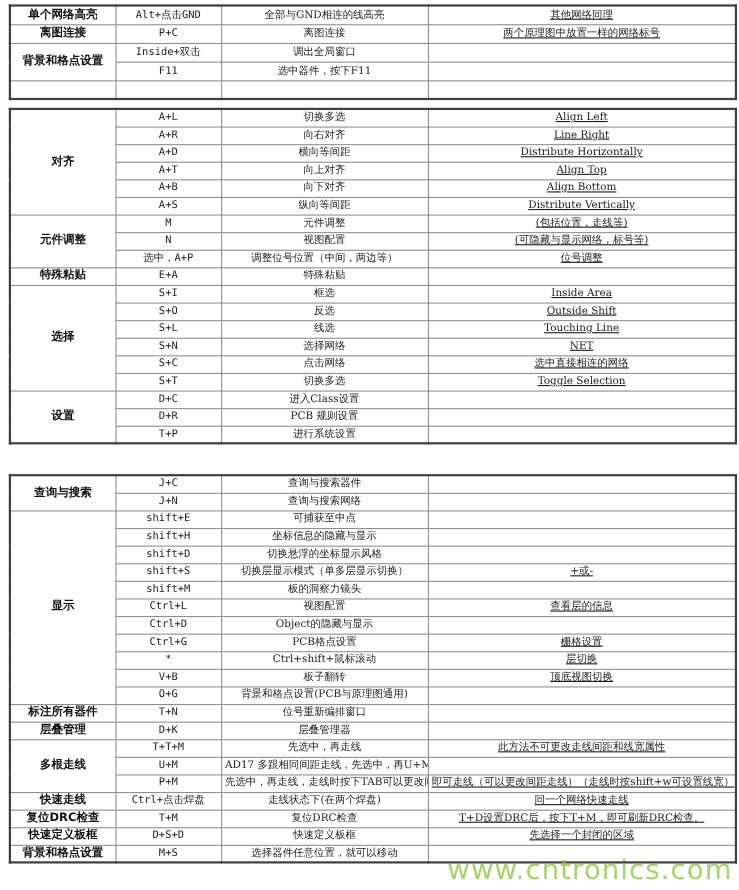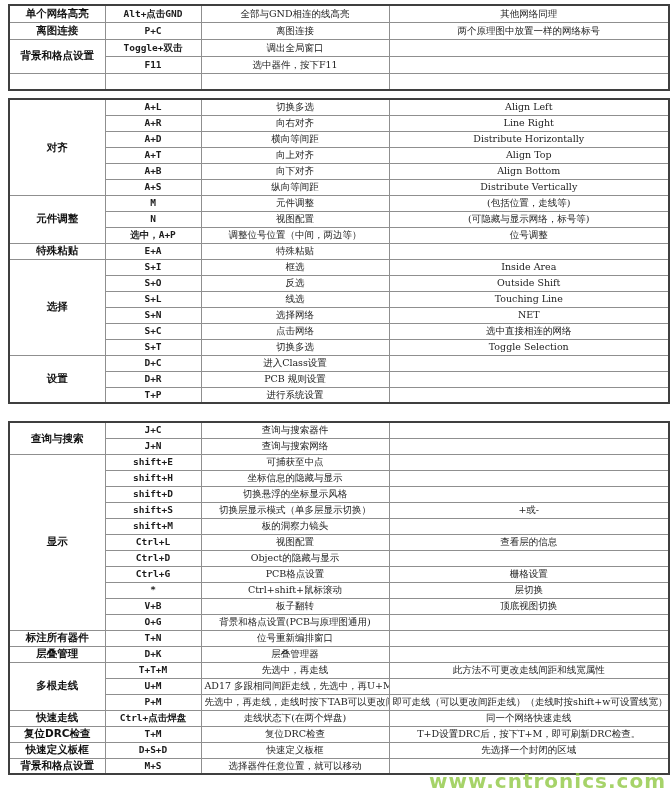--- a/index.html
+++ b/index.html
@@ -15,36 +15,36 @@
   }
   .tbl, .tbl td{border:1px solid #8f8f8f;}
   .tbl{border:2px solid #3f3f3f;}
   .tbl td{
     padding:0 3px;text-align:center;vertical-align:middle;
     font-size:10px;line-height:1.05;
     white-space:nowrap;overflow:hidden;
   }
   .t1{top:4px;}  .t1 tr{height:17px;padding-left:48px;}
   .t2{top:98px;} .t2 tr{height:16px;}
-  .t3{top:421px;}.t3 tr{height:16px;}
+  .t3{top:431px;}.t3 tr{height:16px;}
   td.cat{
     font-family:"DejaVu Sans", sans-serif;
     font-weight:bold;font-size:10.5px;color:#111;
     white-space:normal;
   }
   td.shortcut{
     font-family:"DejaVu Sans Mono", monospace;
-    font-size:9.5px;letter-spacing:0;font-weight:bold;
+    font-size:9.5px;letter-spacing:0;
   }
   td.desc{font-size:9.5px;}
-  td.note{font-size:9.5px;}
+  td.note{font-size:9.5px;text-decoration:underline;}
   .watermark{
-    position:absolute;right:6px;bottom:16px;
+    position:absolute;right:6px;bottom:4px;
     font-family:"DejaVu Sans", sans-serif;
-    font-size:20px;font-weight:700;letter-spacing:1px;
+    font-size:25px;font-weight:400;letter-spacing:1px;
     color:rgba(141,198,63,0.78);
     pointer-events:none;
   }
 </style>
 </head>
 <body>
 
 <div id="t1-slot">
     <table class="tbl t1">
       <colgroup>
@@ -61,21 +61,21 @@
           <td class="note">其他网络同理</td>
         </tr>
         <tr>
           <td class="cat" rowspan="1">离图连接</td>
           <td class="shortcut">P+C</td>
           <td class="desc">离图连接</td>
           <td class="note">两个原理图中放置一样的网络标号</td>
         </tr>
         <tr>
           <td class="cat" rowspan="2">背景和格点设置</td>
-          <td class="shortcut">Toggle+双击</td>
+          <td class="shortcut">Inside+双击</td>
           <td class="desc">调出全局窗口</td>
           <td class="note"></td>
         </tr>
         <tr>
           <td class="shortcut">F11</td>
           <td class="desc">选中器件，按下F11</td>
           <td class="note"></td>
         </tr>
         <tr>
           <td class="cat" rowspan="1"></td>

